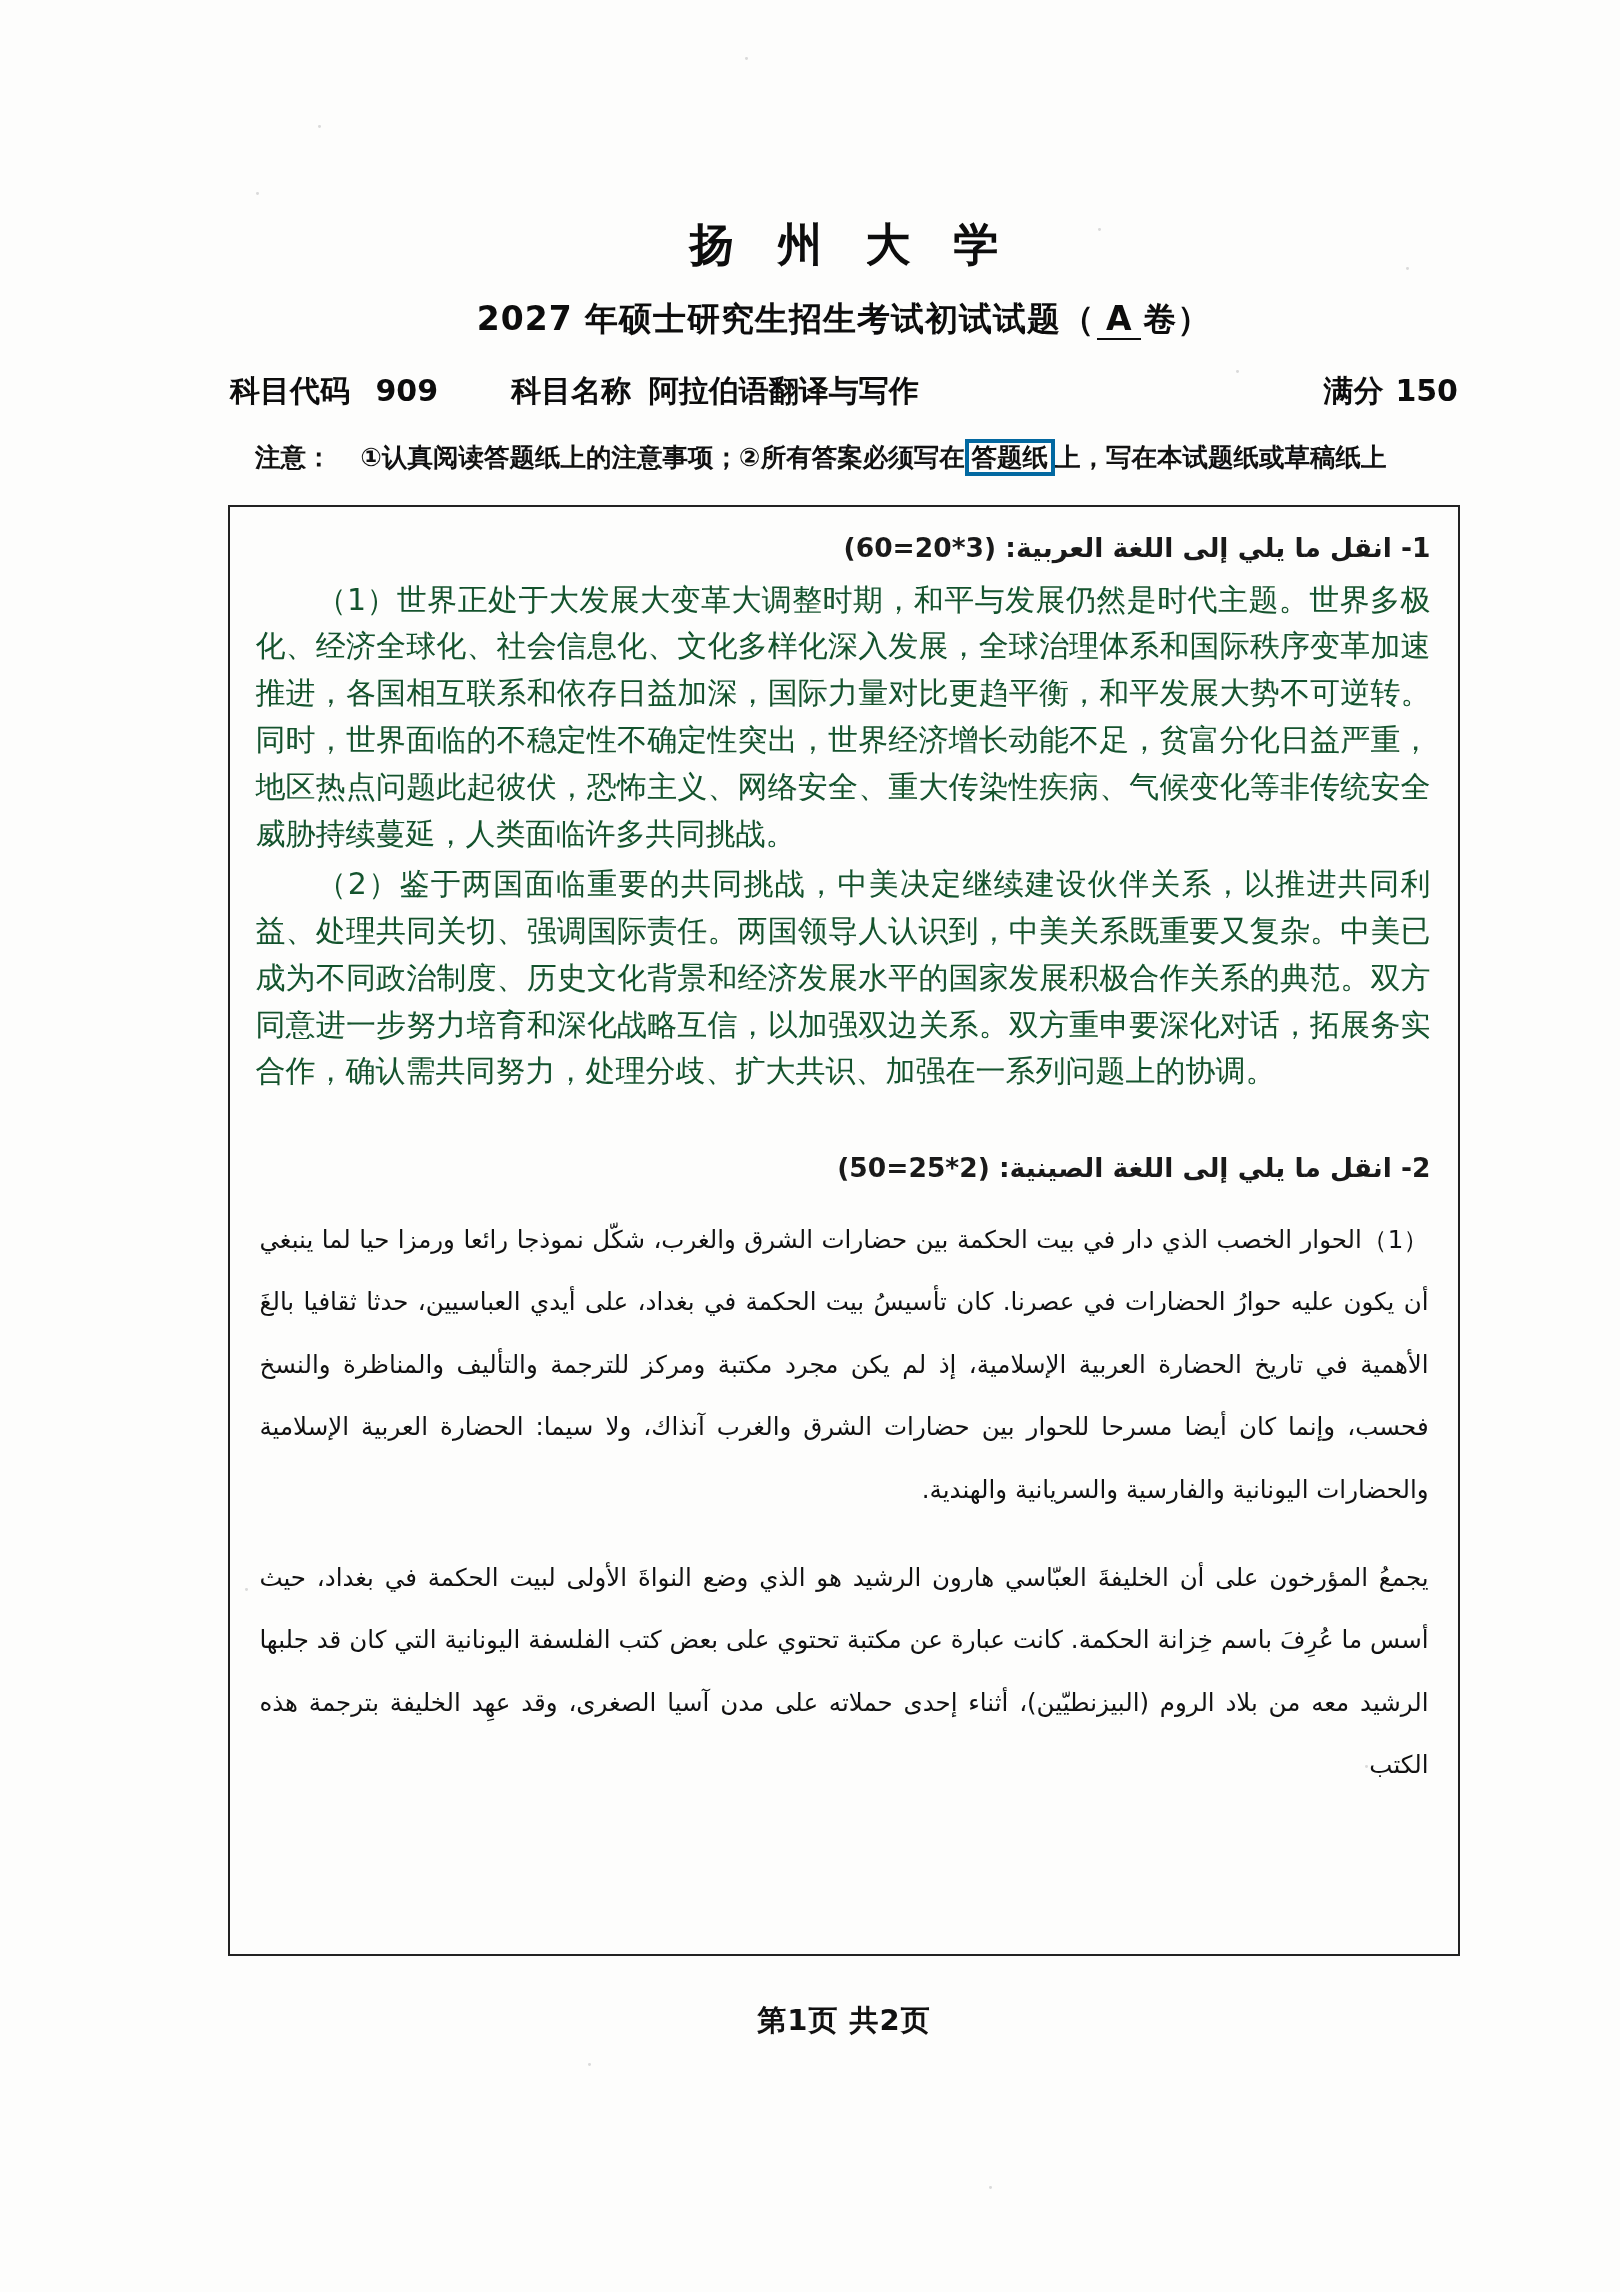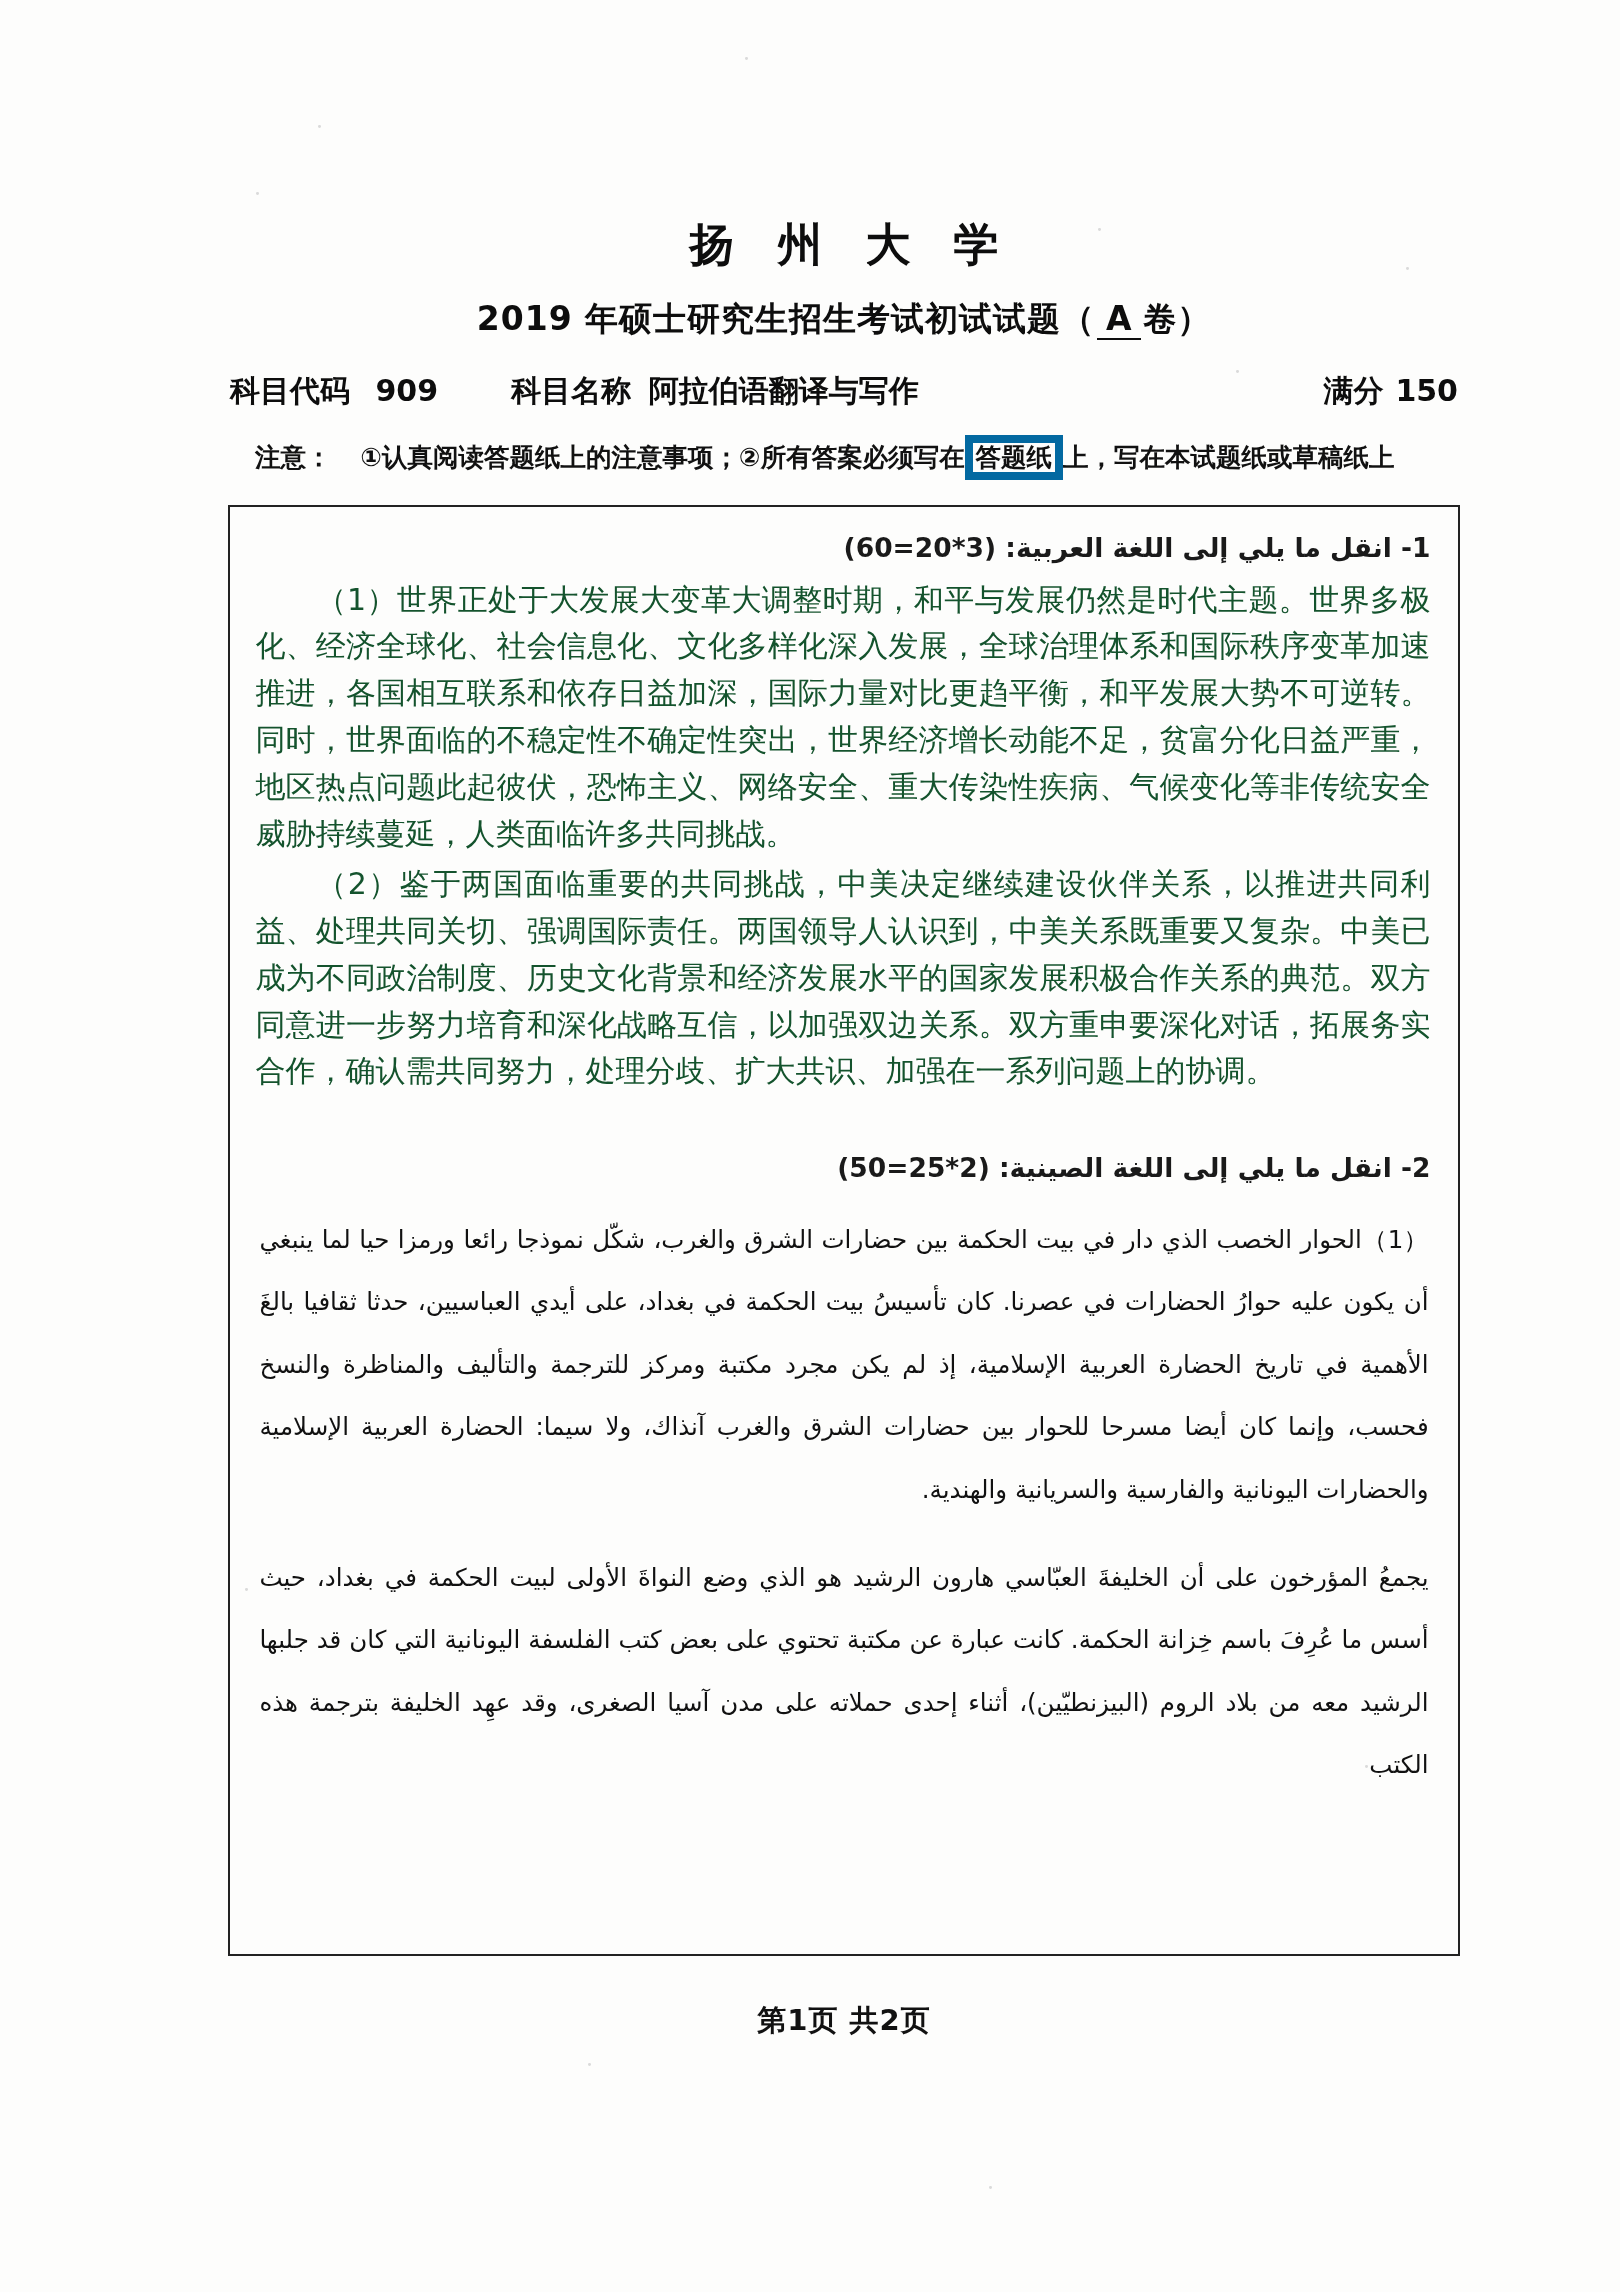--- a/index.html
+++ b/index.html
@@ -84,21 +84,21 @@
     font-weight: bold;
     font-size: 25.5px;
     line-height: 1.95;
     margin-top: 21.6px;
     padding-left: 211px;
     padding-right: 167px;
     color: #111;
   }
   .notice .l2 { display: block; padding-left: 55px; }
   .boxed {
-    border: 8px solid #0369a1;
+    border: 4px solid #0369a1;
     padding: 0 2.9px;
     display: inline-block;
     line-height: 1.12;
   }
 
   
   .frame {
     position: relative;
     margin: 21.6px 184px 0 184px;
     border: 2px solid #222;
@@ -170,21 +170,21 @@
   <div class="speckle" style="left:588px;  top:2063px;"></div>
   <div class="speckle" style="left:989px; top:2186px;"></div>
   <div class="speckle" style="left:745px;  top:57px;"></div>
 </div>
 
 <div class="content">
 
   <div class="univ-title">扬 州 大 学</div>
 
   <div class="exam-title">
-    <span>2019 年硕士研究生招生考试初试试题（</span><span class="blank">A</span><span>卷）</span>
+    <span>2027 年硕士研究生招生考试初试试题（</span><span class="blank">A</span><span>卷）</span>
   </div>
 
   <div class="subject-line">
     <span class="seg-code">
       <span>科目代码</span><span class="val">909</span>
     </span>
     <span class="seg-name">
       <span>科目名称</span><span class="val">阿拉伯语翻译与写作</span>
     </span>
     <span class="seg-score">

